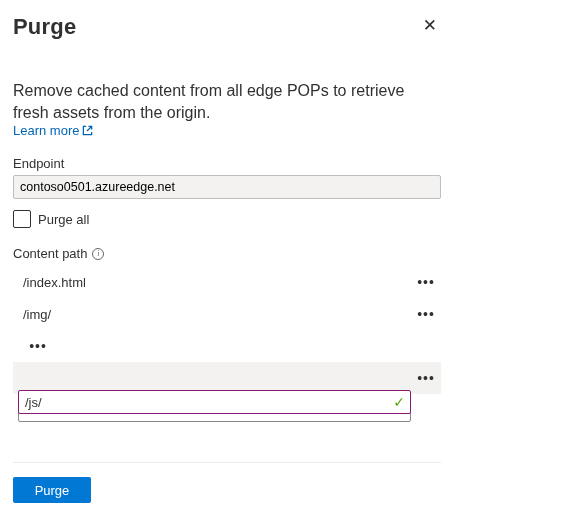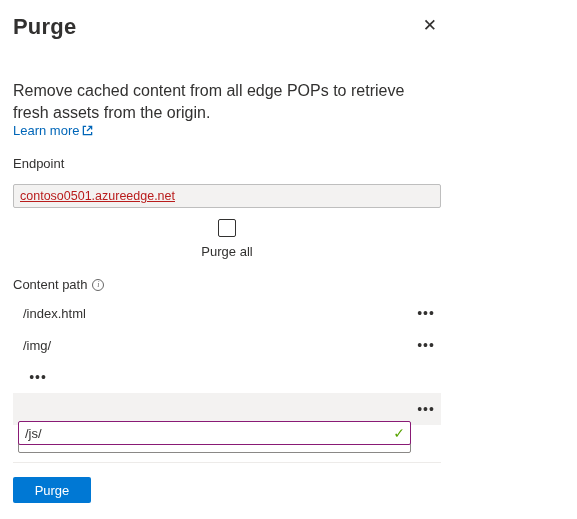--- a/index.html
+++ b/index.html
@@ -68,40 +68,38 @@
   .label {
     font-size: 13px;
     color: #323130;
     margin-top: 18px;
     display: flex;
     align-items: center;
     gap: 5px;
   }
 
   .endpoint-input {
-    margin-top: 13px;
+    margin-top: 4px;
     width: 100%;
     height: 24px;
     background: #f3f2f1;
     border: 1px solid #bebebe;
     border-radius: 2px;
-    color: #b91c1c;
+    color: #000000;
     font-size: 12.5px;
     padding: 2px 6px;
     font-family: inherit;
-    text-decoration: underline;
   }
   .endpoint-input:disabled { cursor: default; }
 
   .cb-row {
     margin-top: 11px;
     display: flex;
     align-items: center;
     gap: 7px;
-    flex-direction: column;
   }
   .cb {
     width: 18px;
     height: 18px;
     border: 1px solid #323130;
     border-radius: 2px;
     background: #fff;
     cursor: pointer;
   }
   .cb-label { font-size: 13px; }

